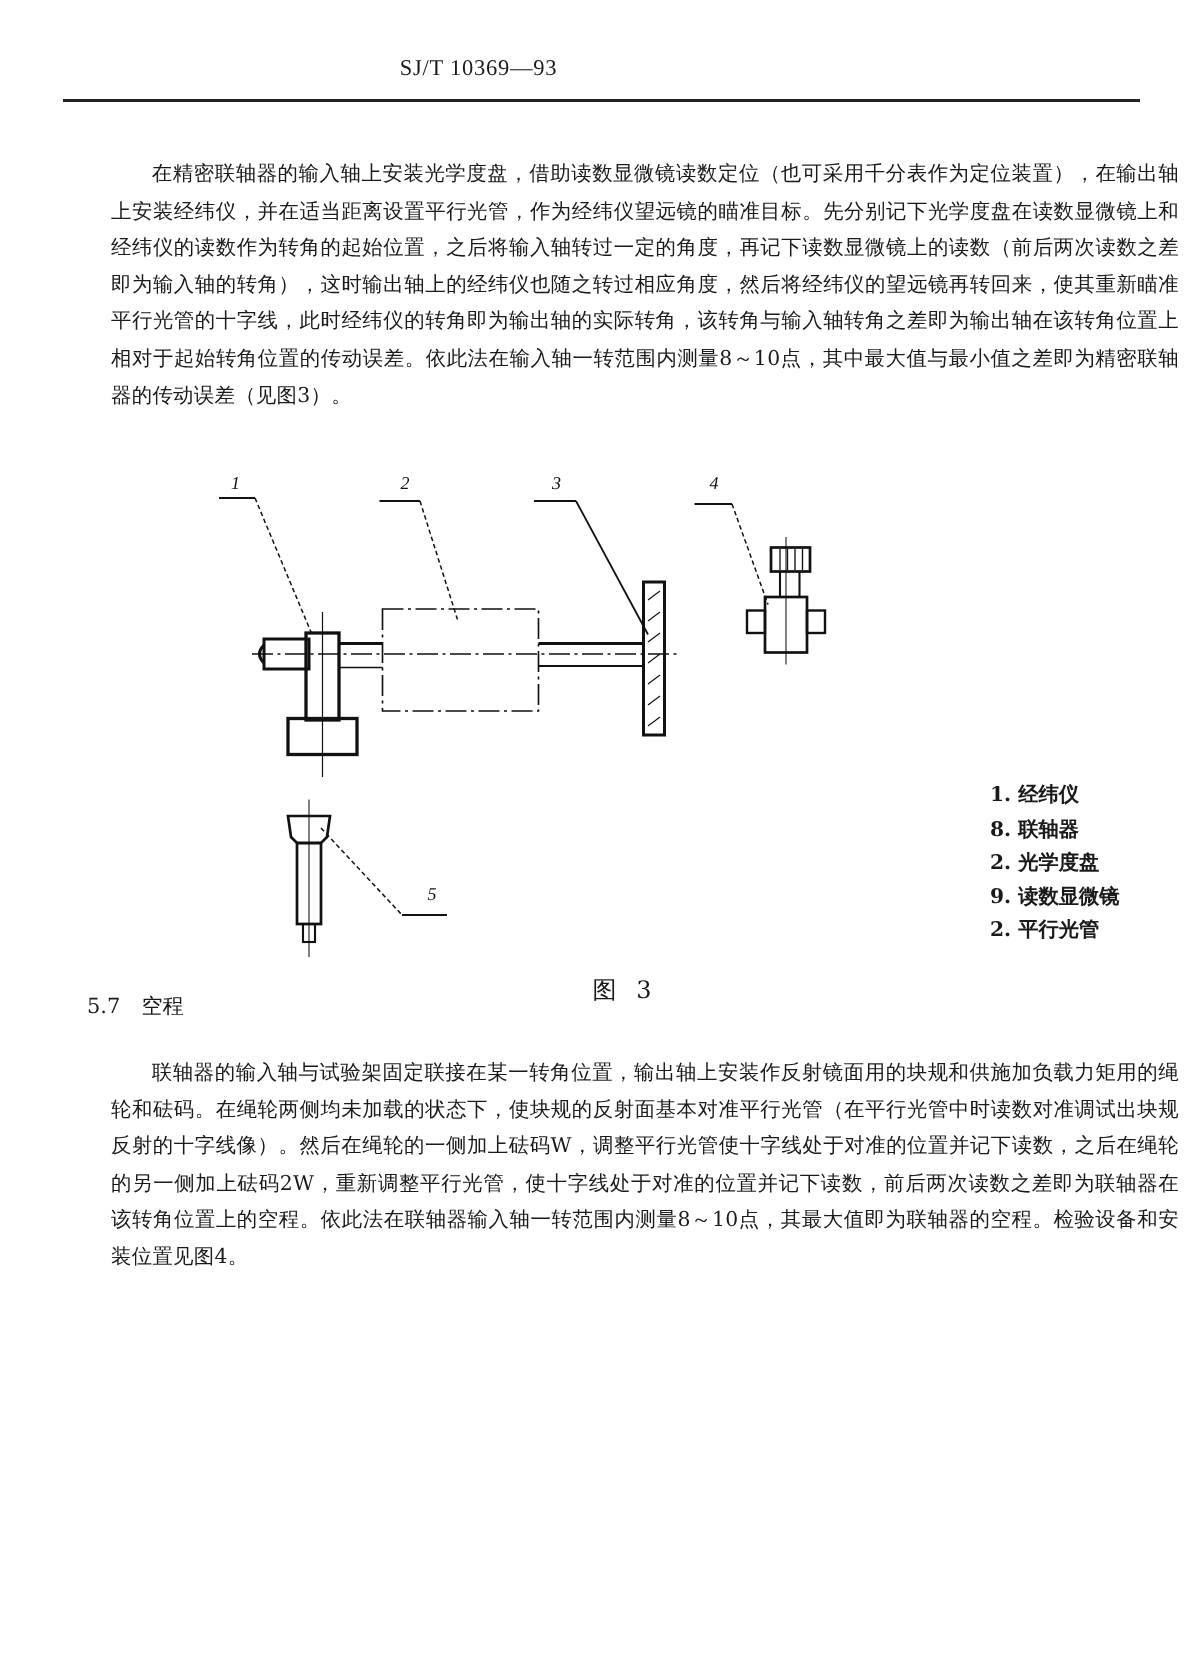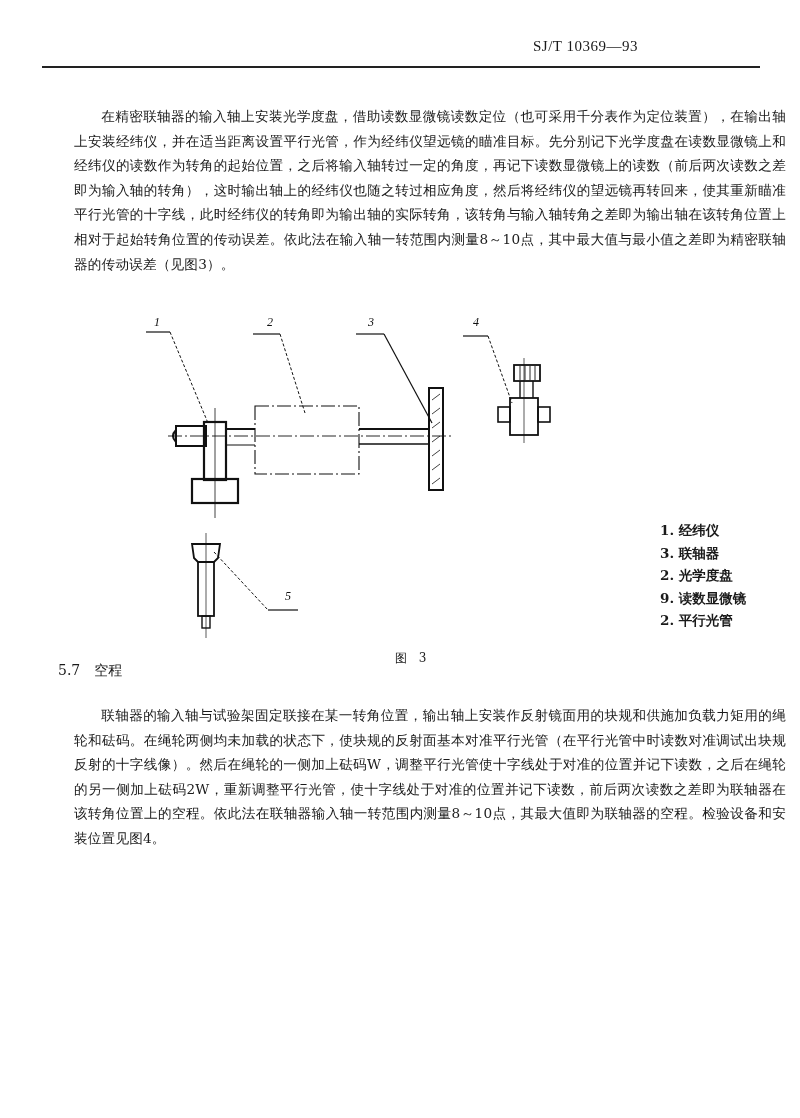--- a/index.html
+++ b/index.html
@@ -1,29 +1,29 @@
 <!DOCTYPE html>
 <html><head>
 <meta charset="utf-8">
 <style>
   html, body { margin: 0; padding: 0; background: #ffffff; }
   body { width: 800px; height: 1118px; position: relative; overflow: hidden;
          font-family: "DejaVu Serif", "Liberation Serif", serif; color: #1a1a1a; }
-  .header { position: absolute; left: 0; top: 38px; width: 638px; text-align: right;
+  .header { position: absolute; left: 0; top: 38px; width: 638px; text-align: center;
             font-size: 15px; letter-spacing: 0.5px; font-family: "Liberation Serif", serif; }
   .rule { position: absolute; left: 42px; top: 66px; width: 718px; height: 2px; background: #222; }
   .para { position: absolute; left: 58px; width: 712px; font-size: 13.6px; line-height: 24.6px;
           text-align: justify; text-indent: 2em; letter-spacing: 0.2px; }
   #p1 { top: 88px; }
   #p2 { top: 687px; }
   .section { position: absolute; left: 58px; top: 662px; font-size: 14px; }
   .section span { margin-right: 14px; }
   .figure { position: absolute; left: 140px; top: 308px; }
   .legend { position: absolute; left: 660px; top: 519px; font-size: 13.5px; line-height: 22.5px; font-weight: bold; }
-  .caption { position: absolute; left: 395px; top: 650px; font-size: 12px; letter-spacing: 4px; }
+  .caption { position: absolute; left: 395px; top: 650px; font-size: 16px; letter-spacing: 4px; }
   .callout { font-family: "Liberation Serif", serif; font-size: 12px; font-style: italic; }
 </style>
 </head>
 <body>
 
 <div class="header">SJ/T 10369—93</div>
 <div class="rule"></div>
 
 <p class="para" id="p1" style="margin:16px">在精密联轴器的输入轴上安装光学度盘，借助读数显微镜读数定位（也可采用千分表作为定位装置），在输出轴上安装经纬仪，并在适当距离设置平行光管，作为经纬仪望远镜的瞄准目标。先分别记下光学度盘在读数显微镜上和经纬仪的读数作为转角的起始位置，之后将输入轴转过一定的角度，再记下读数显微镜上的读数（前后两次读数之差即为输入轴的转角），这时输出轴上的经纬仪也随之转过相应角度，然后将经纬仪的望远镜再转回来，使其重新瞄准平行光管的十字线，此时经纬仪的转角即为输出轴的实际转角，该转角与输入轴转角之差即为输出轴在该转角位置上相对于起始转角位置的传动误差。依此法在输入轴一转范围内测量8～10点，其中最大值与最小值之差即为精密联轴器的传动误差（见图3）。</p>
 
@@ -90,21 +90,21 @@
     <rect x="58" y="254" width="16" height="54" stroke-width="1.8"></rect>
     <rect x="62" y="308" width="8" height="12" stroke-width="1.4"></rect>
     <line x1="74" y1="244" x2="128" y2="302" stroke-width="1" stroke-dasharray="3,2"></line>
     <line x1="128" y1="302" x2="158" y2="302" stroke-width="1.2"></line>
     <text class="callout" x="145" y="292" fill="#111" stroke="none">5</text>
   </svg>
 </div>
 
 <div class="legend">
   <div>1. 经纬仪</div>
-  <div>3. 联轴器</div>
+  <div>8. 联轴器</div>
   <div>2. 光学度盘</div>
   <div>9. 读数显微镜</div>
   <div>2. 平行光管</div>
 </div>
 
 <div class="caption">图 3</div>
 
 <div class="section">
   <span>5.7</span><span>空程</span>
 </div>

